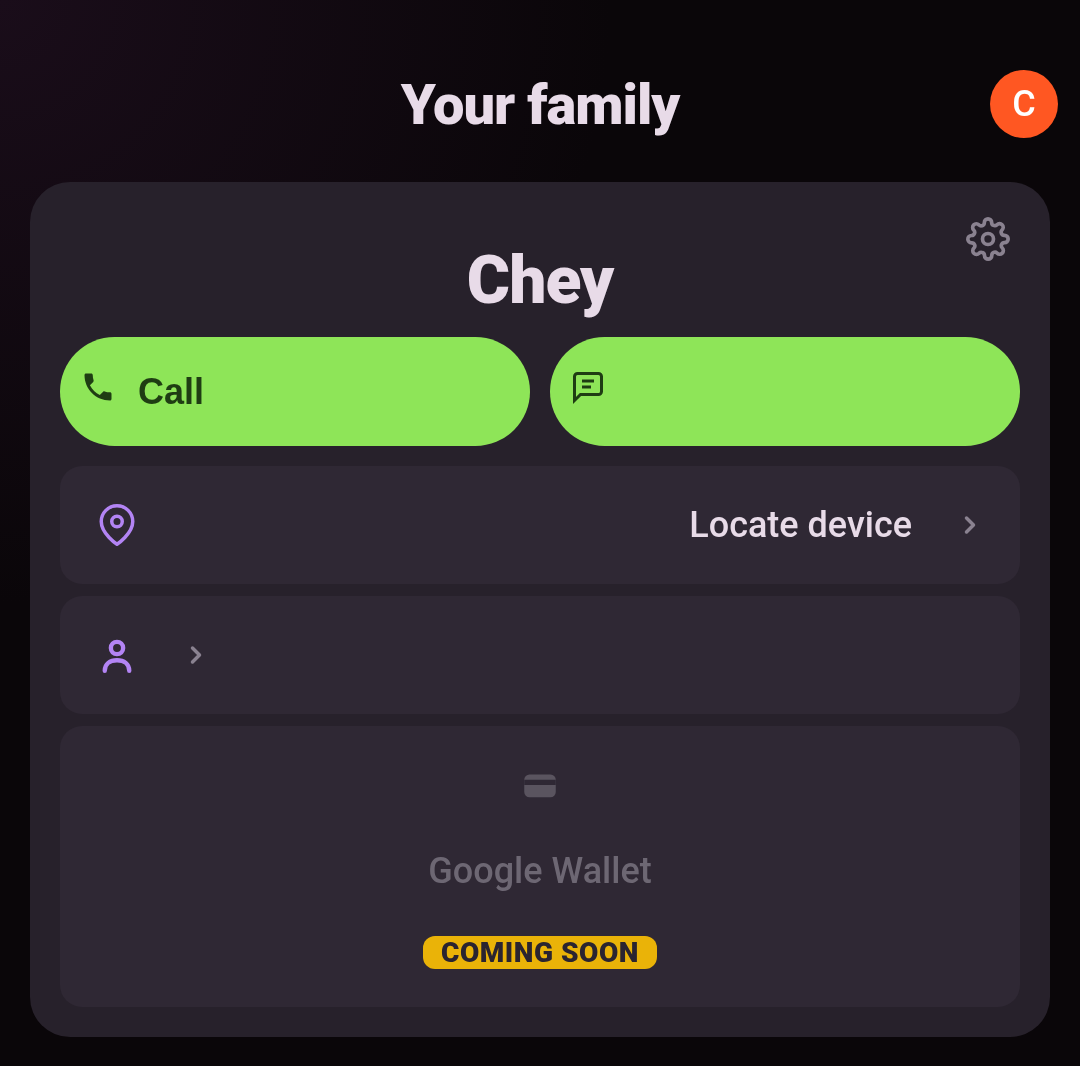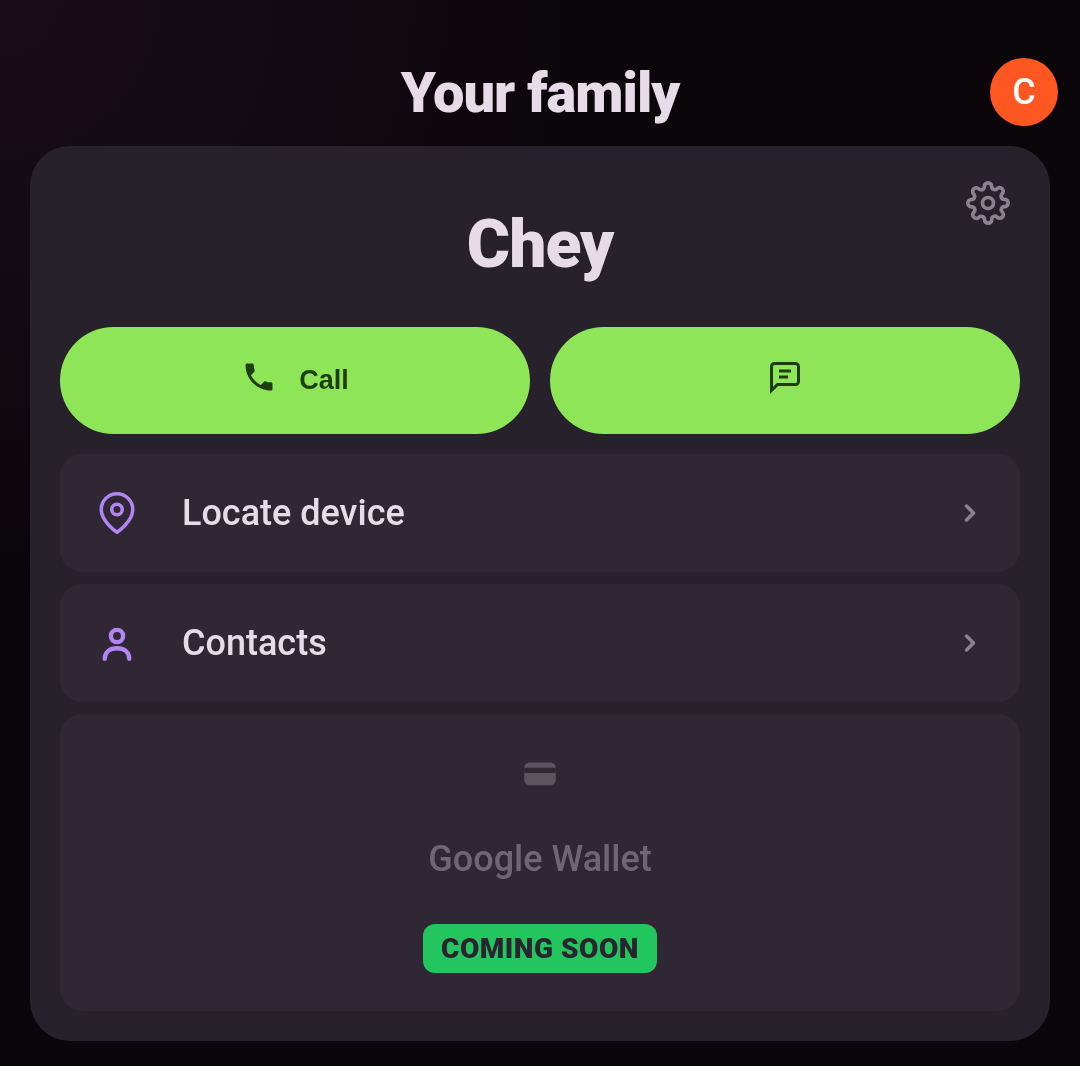--- a/index.html
+++ b/index.html
@@ -15,21 +15,22 @@
       font-family: -apple-system, BlinkMacSystemFont, 'Segoe UI', Roboto, Helvetica, Arial, sans-serif;
       color: #e8dbe8;
       overflow: hidden;
     }
     
     .header {
       display: flex;
       align-items: center;
       justify-content: center;
       position: relative;
-      padding: 60px 30px 20px;
+      padding: 60px 30px 44px;
+      margin-top: 12px;
     }
     
     .page-title {
       font-size: 56px;
       font-weight: 900;
       color: #e8dbe8;
       letter-spacing: -1px;
     }
     
     .avatar {
@@ -70,42 +71,42 @@
     .settings-btn svg {
       width: 100%;
       height: 100%;
     }
     
     .member-name {
       font-size: 66px;
       font-weight: 900;
       color: #e8dbe8;
       text-align: center;
-      margin: 30px 0 44px;
+      margin: 30px 0 18px;
       letter-spacing: -1px;
     }
     
     .action-row {
       display: flex;
       gap: 20px;
       margin-bottom: 20px;
     }
     
     .action-btn {
       flex: 1;
       background: #8ee558;
       border: none;
       border-radius: 70px;
       padding: 32px 20px;
       display: flex;
       align-items: center;
-      justify-content: center;
+      justify-content: flex-start;
       gap: 22px;
       cursor: pointer;
-      font-size: 27px;
+      font-size: 36px;
       font-weight: 600;
       color: #1f3d13;
     }
     
     .action-btn svg {
       width: 36px;
       height: 36px;
       flex-shrink: 0;
     }
     
@@ -116,20 +117,21 @@
     }
     
     .menu-item {
       background: #2f2834;
       border-radius: 22px;
       padding: 38px 36px;
       display: flex;
       align-items: center;
       gap: 44px;
       cursor: pointer;
+      text-align: right;
     }
     
     .menu-item.disabled {
       cursor: default;
       flex-direction: column;
     }
     
     .menu-icon {
       width: 42px;
       height: 42px;
@@ -166,26 +168,26 @@
       color: #8a8290;
       flex-shrink: 0;
     }
     
     .menu-chevron svg {
       width: 100%;
       height: 100%;
     }
     
     .badge {
-      background: #22c55e;
+      background: #eab308;
       color: #2a2430;
       font-size: 28px;
       font-weight: 900;
       letter-spacing: 0.5px;
-      padding: 8px 18px;
+      padding: 0 18px;
       border-radius: 12px;
     }
   </style>
 </head>
 <body>
 
 <div class="header">
   <h1 class="page-title">Your family</h1>
   <div class="avatar">
     <span>C</span>
@@ -242,21 +244,20 @@
     </div>
 
 
     <div class="menu-item">
       <span class="menu-icon">
         <svg viewBox="0 0 24 24" fill="none" stroke="currentColor" stroke-width="2.5" stroke-linecap="round">
           <circle cx="12" cy="8" r="3.5"></circle>
           <path d="M5 21c0-4 3-6 7-6s7 2 7 6"></path>
         </svg>
       </span>
-      <span class="menu-label">Contacts</span>
       <span class="menu-chevron">
         <svg viewBox="0 0 24 24" fill="none" stroke="currentColor" stroke-width="3" stroke-linecap="round" stroke-linejoin="round">
           <polyline points="9 18 15 12 9 6"></polyline>
         </svg>
       </span>
     </div>
 
     <div class="menu-item disabled">
       <span class="menu-icon">
         <svg viewBox="0 0 24 24" fill="currentColor">

